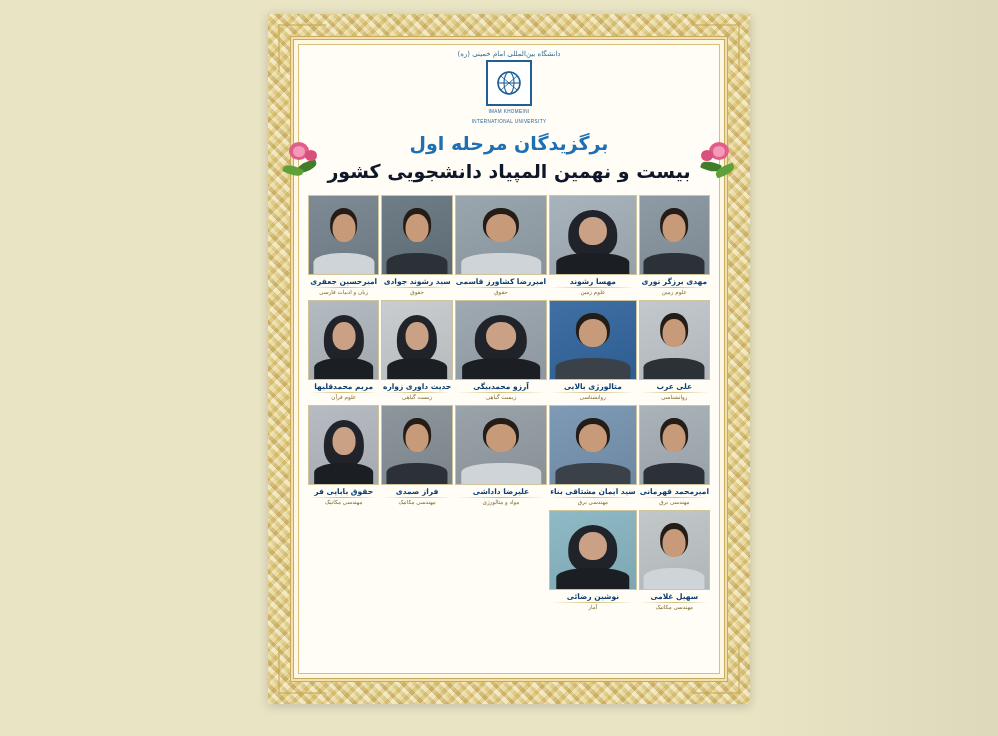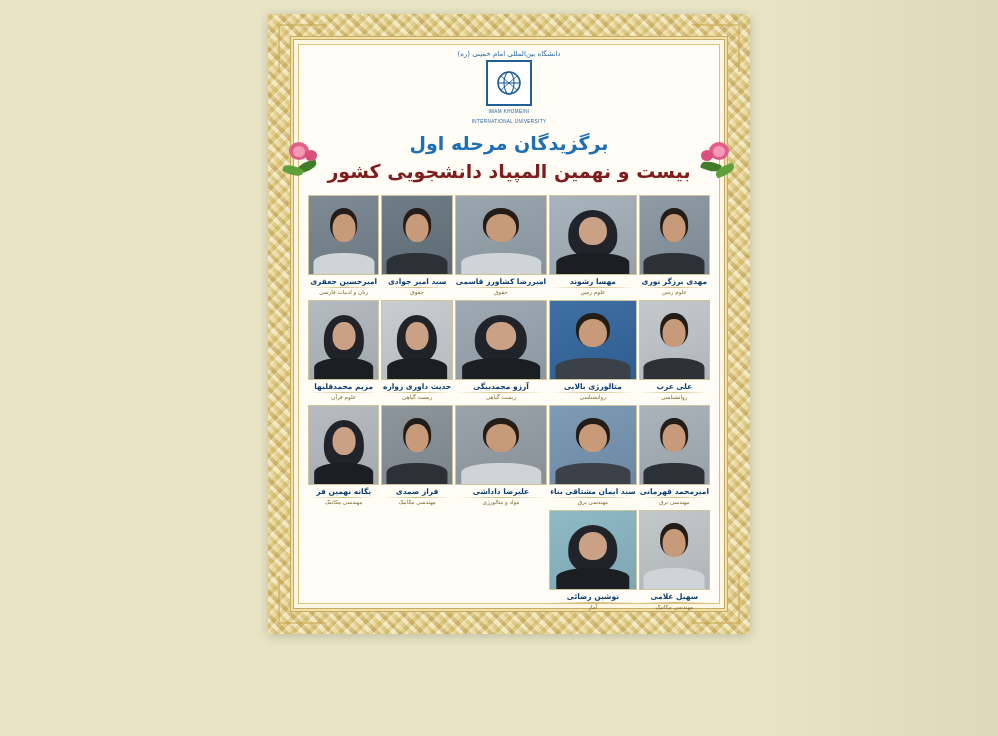--- a/index.html
+++ b/index.html
@@ -14,21 +14,21 @@
     overflow: hidden;
     position: relative;
   }
 
   
   #poster {
     position: absolute;
     left: 268px;
     top: 14px;
     width: 482px;
-    height: 620px;
+    height: 690px;
     background: #f2e9c8;
     box-shadow: 0 2px 10px rgba(0,0,0,0.18);
     overflow: hidden;
   }
   
   #poster .band-outer {
     position: absolute;
     inset: 0;
     background:
       repeating-linear-gradient(45deg,
@@ -149,21 +149,21 @@
   }
   .title-line1 {
     font-size: 19px;
     font-weight: bold;
     color: #1f6fb4;
     white-space: nowrap;
   }
   .title-line2 {
     font-size: 19px;
     font-weight: bold;
-    color: #7f1d1d;
+    color: #0f172a;
     white-space: nowrap;
     margin-top: 2px;
   }
 
   
   #grid {
     margin-top: 10px;
     width: 400px;
     display: grid;
     grid-template-columns: repeat(5, 1fr);
@@ -333,21 +333,21 @@
           </div>
         </div>
         <div class="card">
           <div class="photo">
             <div class="bg" style="background: linear-gradient(160deg, rgb(111, 125, 134), rgb(93, 107, 116));"></div>
             <div class="head" style="width: 40%; height: 42%; top: 16%; background: rgb(35, 28, 23);"></div>
             <div class="head" style="width: 33%; height: 36%; top: 24%; background: rgb(199, 154, 121);"></div>
             <div class="body" style="width: 88%; height: 27%; background: rgb(43, 49, 55);"></div>
           </div>
           <div class="caption">
-            <div class="c-name">سید امیر جوادی</div>
+            <div class="c-name">سید رشوند جوادی</div>
             <div class="divider"></div>
             <div class="c-field">حقوق</div>
           </div>
         </div>
         <div class="card">
           <div class="photo">
             <div class="bg" style="background: linear-gradient(160deg, rgb(126, 139, 148), rgb(108, 121, 130));"></div>
             <div class="head" style="width: 40%; height: 42%; top: 16%; background: rgb(35, 28, 23);"></div>
             <div class="head" style="width: 33%; height: 36%; top: 24%; background: rgb(199, 154, 121);"></div>
             <div class="body" style="width: 88%; height: 27%; background: rgb(207, 212, 216);"></div>
@@ -476,21 +476,21 @@
           </div>
         </div>
         <div class="card">
           <div class="photo">
             <div class="bg" style="background: linear-gradient(160deg, rgb(182, 188, 193), rgb(164, 170, 175));"></div>
             <div class="hijab" style="width: 58%; height: 62%; top: 18%; background: rgb(32, 36, 42);"></div>
             <div class="head" style="width: 33%; height: 36%; top: 27%; background: rgb(202, 161, 132);"></div>
             <div class="body" style="width: 86%; height: 26%; background: rgb(27, 30, 35);"></div>
           </div>
           <div class="caption">
-            <div class="c-name">یگانه نهمین فر</div>
+            <div class="c-name">حقوق بابایی فر</div>
             <div class="divider"></div>
             <div class="c-field">مهندسی مکانیک</div>
           </div>
         </div>
         <div class="card">
           <div class="photo">
             <div class="bg" style="background: linear-gradient(160deg, rgb(194, 199, 202), rgb(176, 181, 184));"></div>
             <div class="head" style="width: 40%; height: 42%; top: 16%; background: rgb(35, 28, 23);"></div>
             <div class="head" style="width: 33%; height: 36%; top: 24%; background: rgb(199, 154, 121);"></div>
             <div class="body" style="width: 88%; height: 27%; background: rgb(207, 212, 216);"></div>

